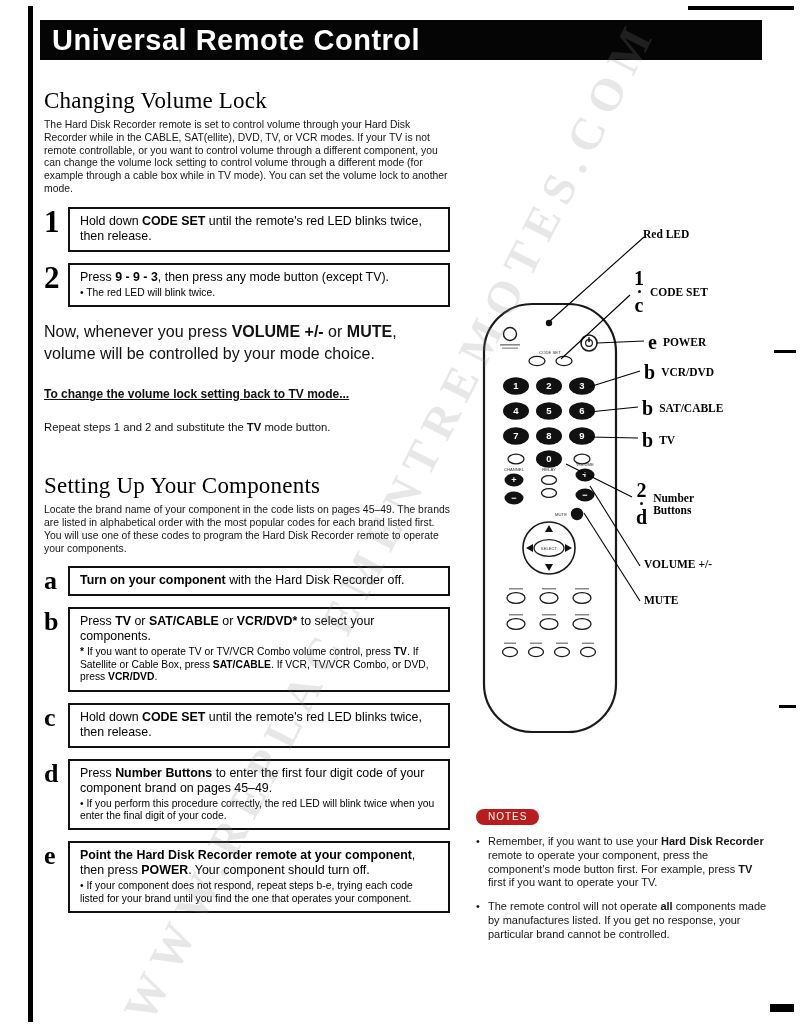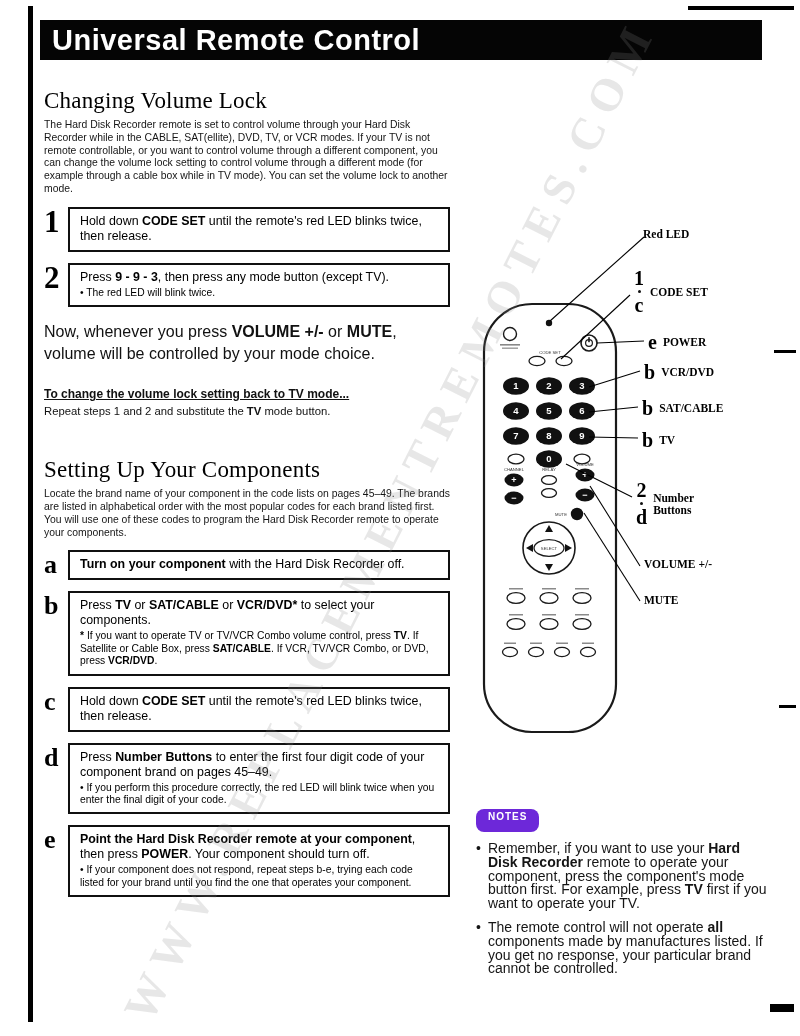--- a/index.html
+++ b/index.html
@@ -30,21 +30,21 @@
 
   .leftcol { position:absolute; left:44px; top:88px; width:406px; z-index:1; }
   .section-heading {
     font-family:"Liberation Serif", serif; font-weight:normal; font-size:23px;
     color:#000; margin-bottom:5px; letter-spacing:0.2px;
   }
   .setup-heading { margin-top:40px; }
   .body-text { font-size:10.4px; line-height:12.8px; color:#151515; }
   .after-text { margin-top:14px; font-size:16px; line-height:22px; }
   .back-heading { margin-top:22px; font-size:12px; font-weight:bold; text-decoration:underline; }
-  .back-text { margin-top:4px; font-size:11.3px; }
+  .back-text { margin-top:20px; font-size:11.3px; }
 
   .step { display:flex; margin-top:11px; align-items:flex-start; }
   .step-num {
     flex:none; width:24px; font-family:"Liberation Serif", serif; font-weight:bold;
     font-size:31px; line-height:30px; margin-top:0px; color:#000;
   }
   .step-num.letter { font-size:26px; line-height:26px; margin-top:2px; }
   .step-box {
     flex:1; border:2.5px solid #101010; border-radius:0; padding:5px 10px 6px;
     font-size:12.4px; line-height:15px; color:#000; background:#fff;
@@ -66,24 +66,24 @@
   .dotmark { width:3px; height:3px; border-radius:50%; background:#111; }
   .co-label { font-family:"Liberation Serif", serif; font-weight:bold; font-size:11.5px; color:#000; }
   .co-label.two-line { width:58px; line-height:12px; }
   .red-led-label {
     position:absolute; left:643px; top:228px; z-index:4;
     font-family:"Liberation Serif", serif; font-weight:bold; font-size:11.5px; color:#000;
   }
 
   .notes { position:absolute; left:476px; top:806px; width:294px; z-index:1; }
   .notes-badge {
-    display:inline-block; background:#6d28d9; color:#fff; font-weight:bold;
-    font-size:10px; letter-spacing:1px; padding:2px 12px 10px; border-radius:8px;
-  }
-  .note-bullet { display:flex; margin-top:10px; font-size:14px; line-height:13.8px; color:#151515; }
+    display:inline-block; background:#b91c1c; color:#fff; font-weight:normal;
+    font-size:10px; letter-spacing:1px; padding:2px 12px 3px; border-radius:8px;
+  }
+  .note-bullet { display:flex; margin-top:10px; font-size:11px; line-height:13.8px; color:#151515; }
   .note-bullet::before { content:"\2022"; flex:none; width:12px; }
 </style>
 </head>
 <body>
 
 <div class="page">
 
   <div class="edge-left"></div>
   <div class="edge-topright"></div>
   <div class="tick-right-1"></div>

